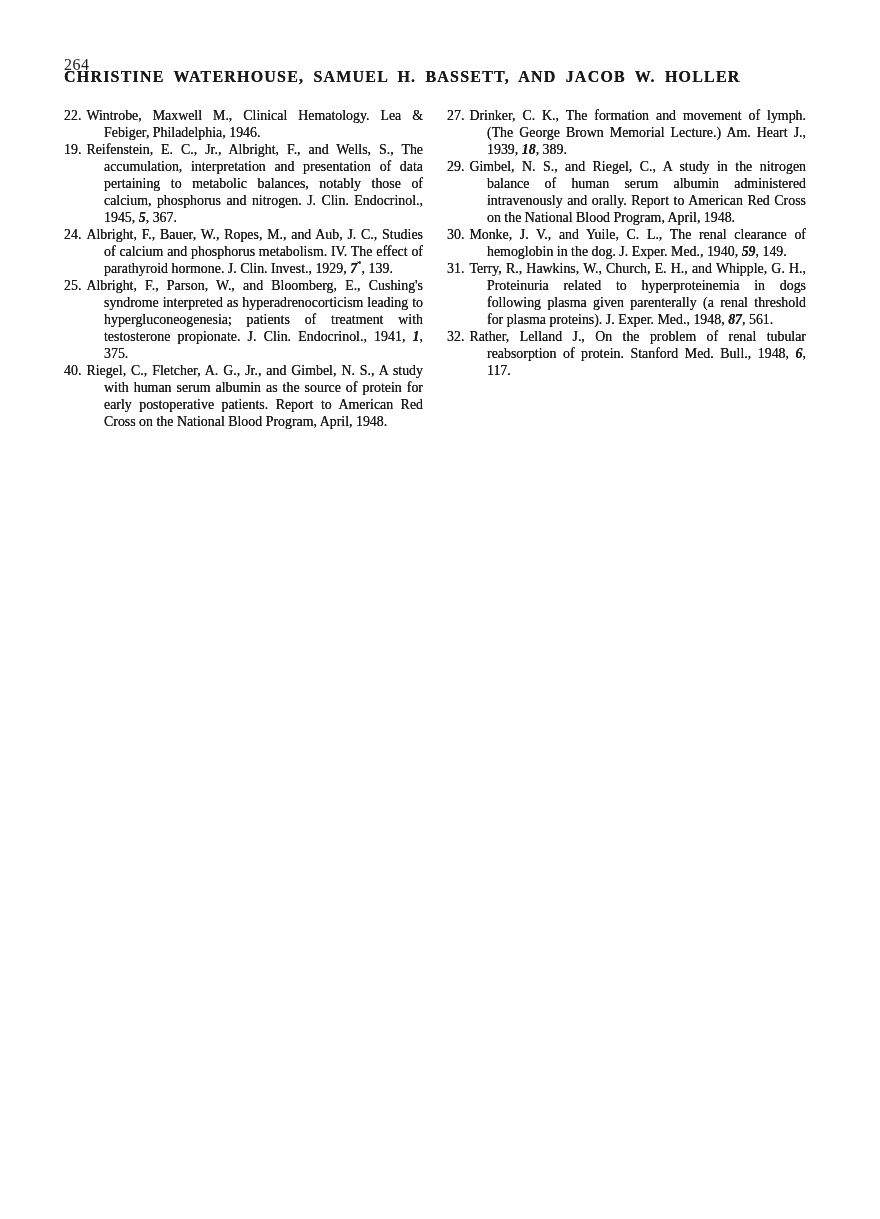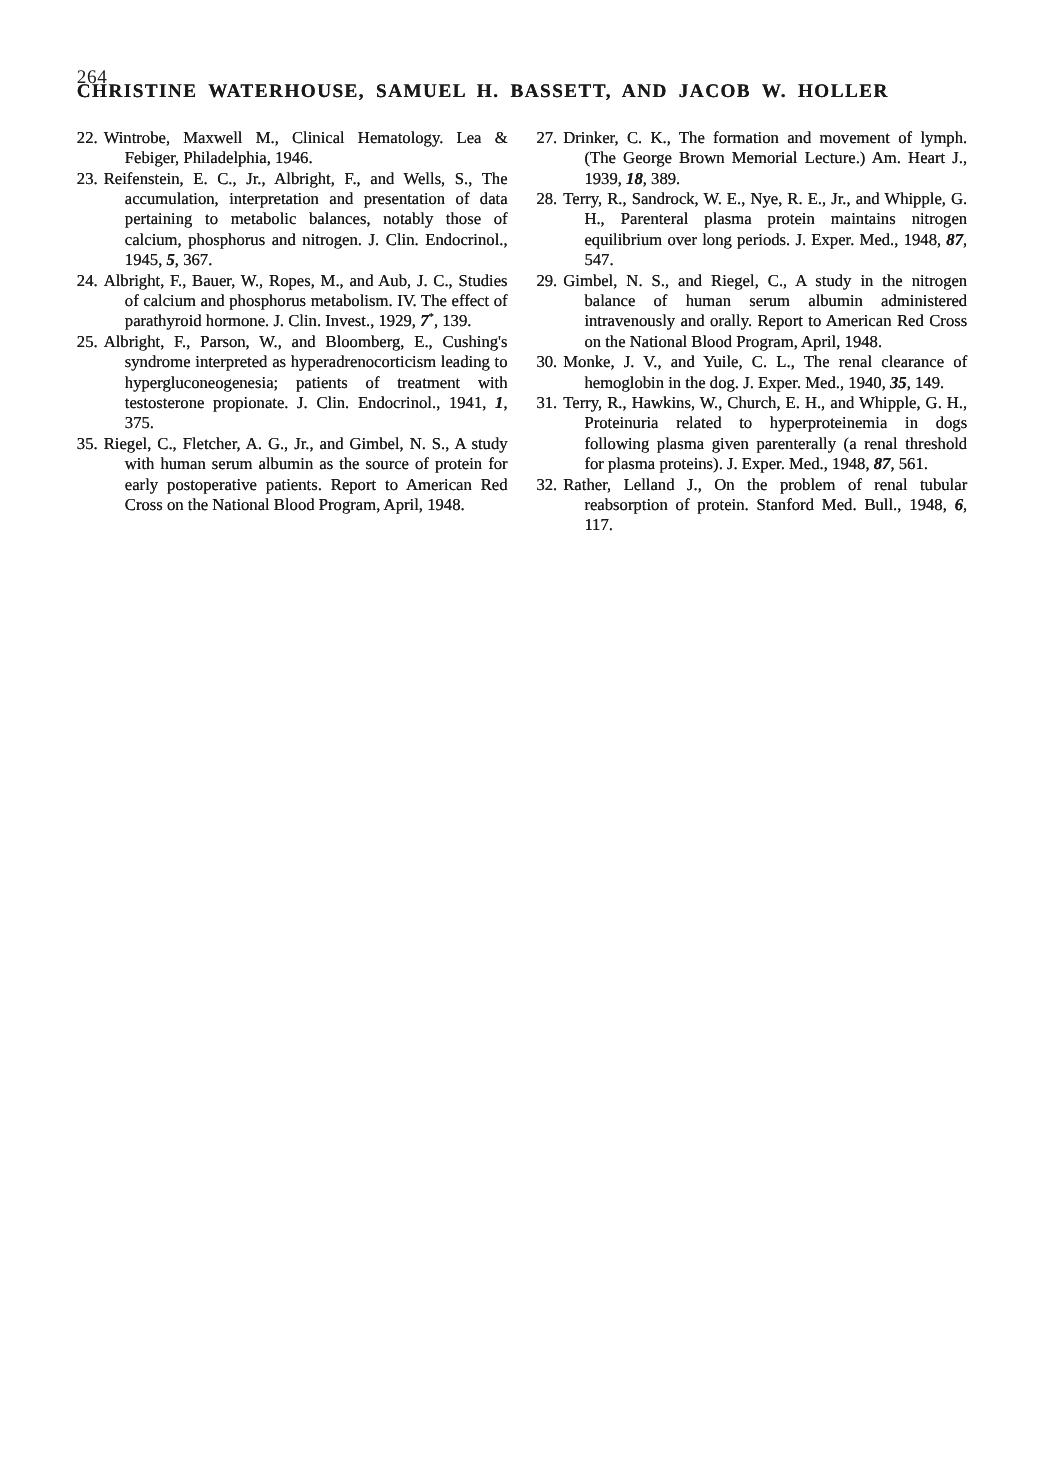--- a/index.html
+++ b/index.html
@@ -81,30 +81,29 @@
 
   <div class="header">
     <span class="page-number">264</span>
     <div class="running-title">CHRISTINE WATERHOUSE, SAMUEL H. BASSETT, AND JACOB W. HOLLER</div>
   </div>
 
   <div class="refs">
 
     <div class="col">
       <p class="ref"><span class="num">22.</span><span>Wintrobe, Maxwell M., Clinical Hematology. Lea &amp; Febiger, Philadelphia, 1946.</span></p>
-      <p class="ref"><span class="num">23.</span><span>Reifenstein, E. C., Jr., Albright, F., and Wells, S., The accumulation, interpretation and presentation of data pertaining to metabolic balances, notably those of calcium, phosphorus and nitrogen. J. Clin. Endocrinol., 1945, </span><span class="vol">5</span><span>, 367.</span></p>
+      <p class="ref"><span class="num">19.</span><span>Reifenstein, E. C., Jr., Albright, F., and Wells, S., The accumulation, interpretation and presentation of data pertaining to metabolic balances, notably those of calcium, phosphorus and nitrogen. J. Clin. Endocrinol., 1945, </span><span class="vol">5</span><span>, 367.</span></p>
       <p class="ref"><span class="num">24.</span><span>Albright, F., Bauer, W., Ropes, M., and Aub, J. C., Studies of calcium and phosphorus metabolism. IV. The effect of parathyroid hormone. J. Clin. Invest., 1929, </span><span class="vol">7</span><span class="sup">*</span><span>, 139.</span></p>
       <p class="ref"><span class="num">25.</span><span>Albright, F., Parson, W., and Bloomberg, E., Cushing's syndrome interpreted as hyperadrenocorticism leading to hypergluconeogenesia; patients of treatment with testosterone propionate. J. Clin. Endocrinol., 1941, </span><span class="vol">1</span><span>, 375.</span></p>
-      <p class="ref"><span class="num">35.</span><span>Riegel, C., Fletcher, A. G., Jr., and Gimbel, N. S., A study with human serum albumin as the source of protein for early postoperative patients. Report to American Red Cross on the National Blood Program, April, 1948.</span></p>
+      <p class="ref"><span class="num">40.</span><span>Riegel, C., Fletcher, A. G., Jr., and Gimbel, N. S., A study with human serum albumin as the source of protein for early postoperative patients. Report to American Red Cross on the National Blood Program, April, 1948.</span></p>
     </div>
 
     <div class="col">
       <p class="ref"><span class="num">27.</span><span>Drinker, C. K., The formation and movement of lymph. (The George Brown Memorial Lecture.) Am. Heart J., 1939, </span><span class="vol">18</span><span>, 389.</span></p>
-      <p class="ref"><span class="num">28.</span><span>Terry, R., Sandrock, W. E., Nye, R. E., Jr., and Whipple, G. H., Parenteral plasma protein maintains nitrogen equilibrium over long periods. J. Exper. Med., 1948, </span><span class="vol">87</span><span>, 547.</span></p>
       <p class="ref"><span class="num">29.</span><span>Gimbel, N. S., and Riegel, C., A study in the nitrogen balance of human serum albumin administered intravenously and orally. Report to American Red Cross on the National Blood Program, April, 1948.</span></p>
-      <p class="ref"><span class="num">30.</span><span>Monke, J. V., and Yuile, C. L., The renal clearance of hemoglobin in the dog. J. Exper. Med., 1940, </span><span class="vol">35</span><span>, 149.</span></p>
+      <p class="ref"><span class="num">30.</span><span>Monke, J. V., and Yuile, C. L., The renal clearance of hemoglobin in the dog. J. Exper. Med., 1940, </span><span class="vol">59</span><span>, 149.</span></p>
       <p class="ref"><span class="num">31.</span><span>Terry, R., Hawkins, W., Church, E. H., and Whipple, G. H., Proteinuria related to hyperproteinemia in dogs following plasma given parenterally (a renal threshold for plasma proteins). J. Exper. Med., 1948, </span><span class="vol">87</span><span>, 561.</span></p>
       <p class="ref"><span class="num">32.</span><span>Rather, Lelland J., On the problem of renal tubular reabsorption of protein. Stanford Med. Bull., 1948, </span><span class="vol">6</span><span>, 117.</span></p>
     </div>
 
   </div>
 
 </div>
 
 </body></html>

